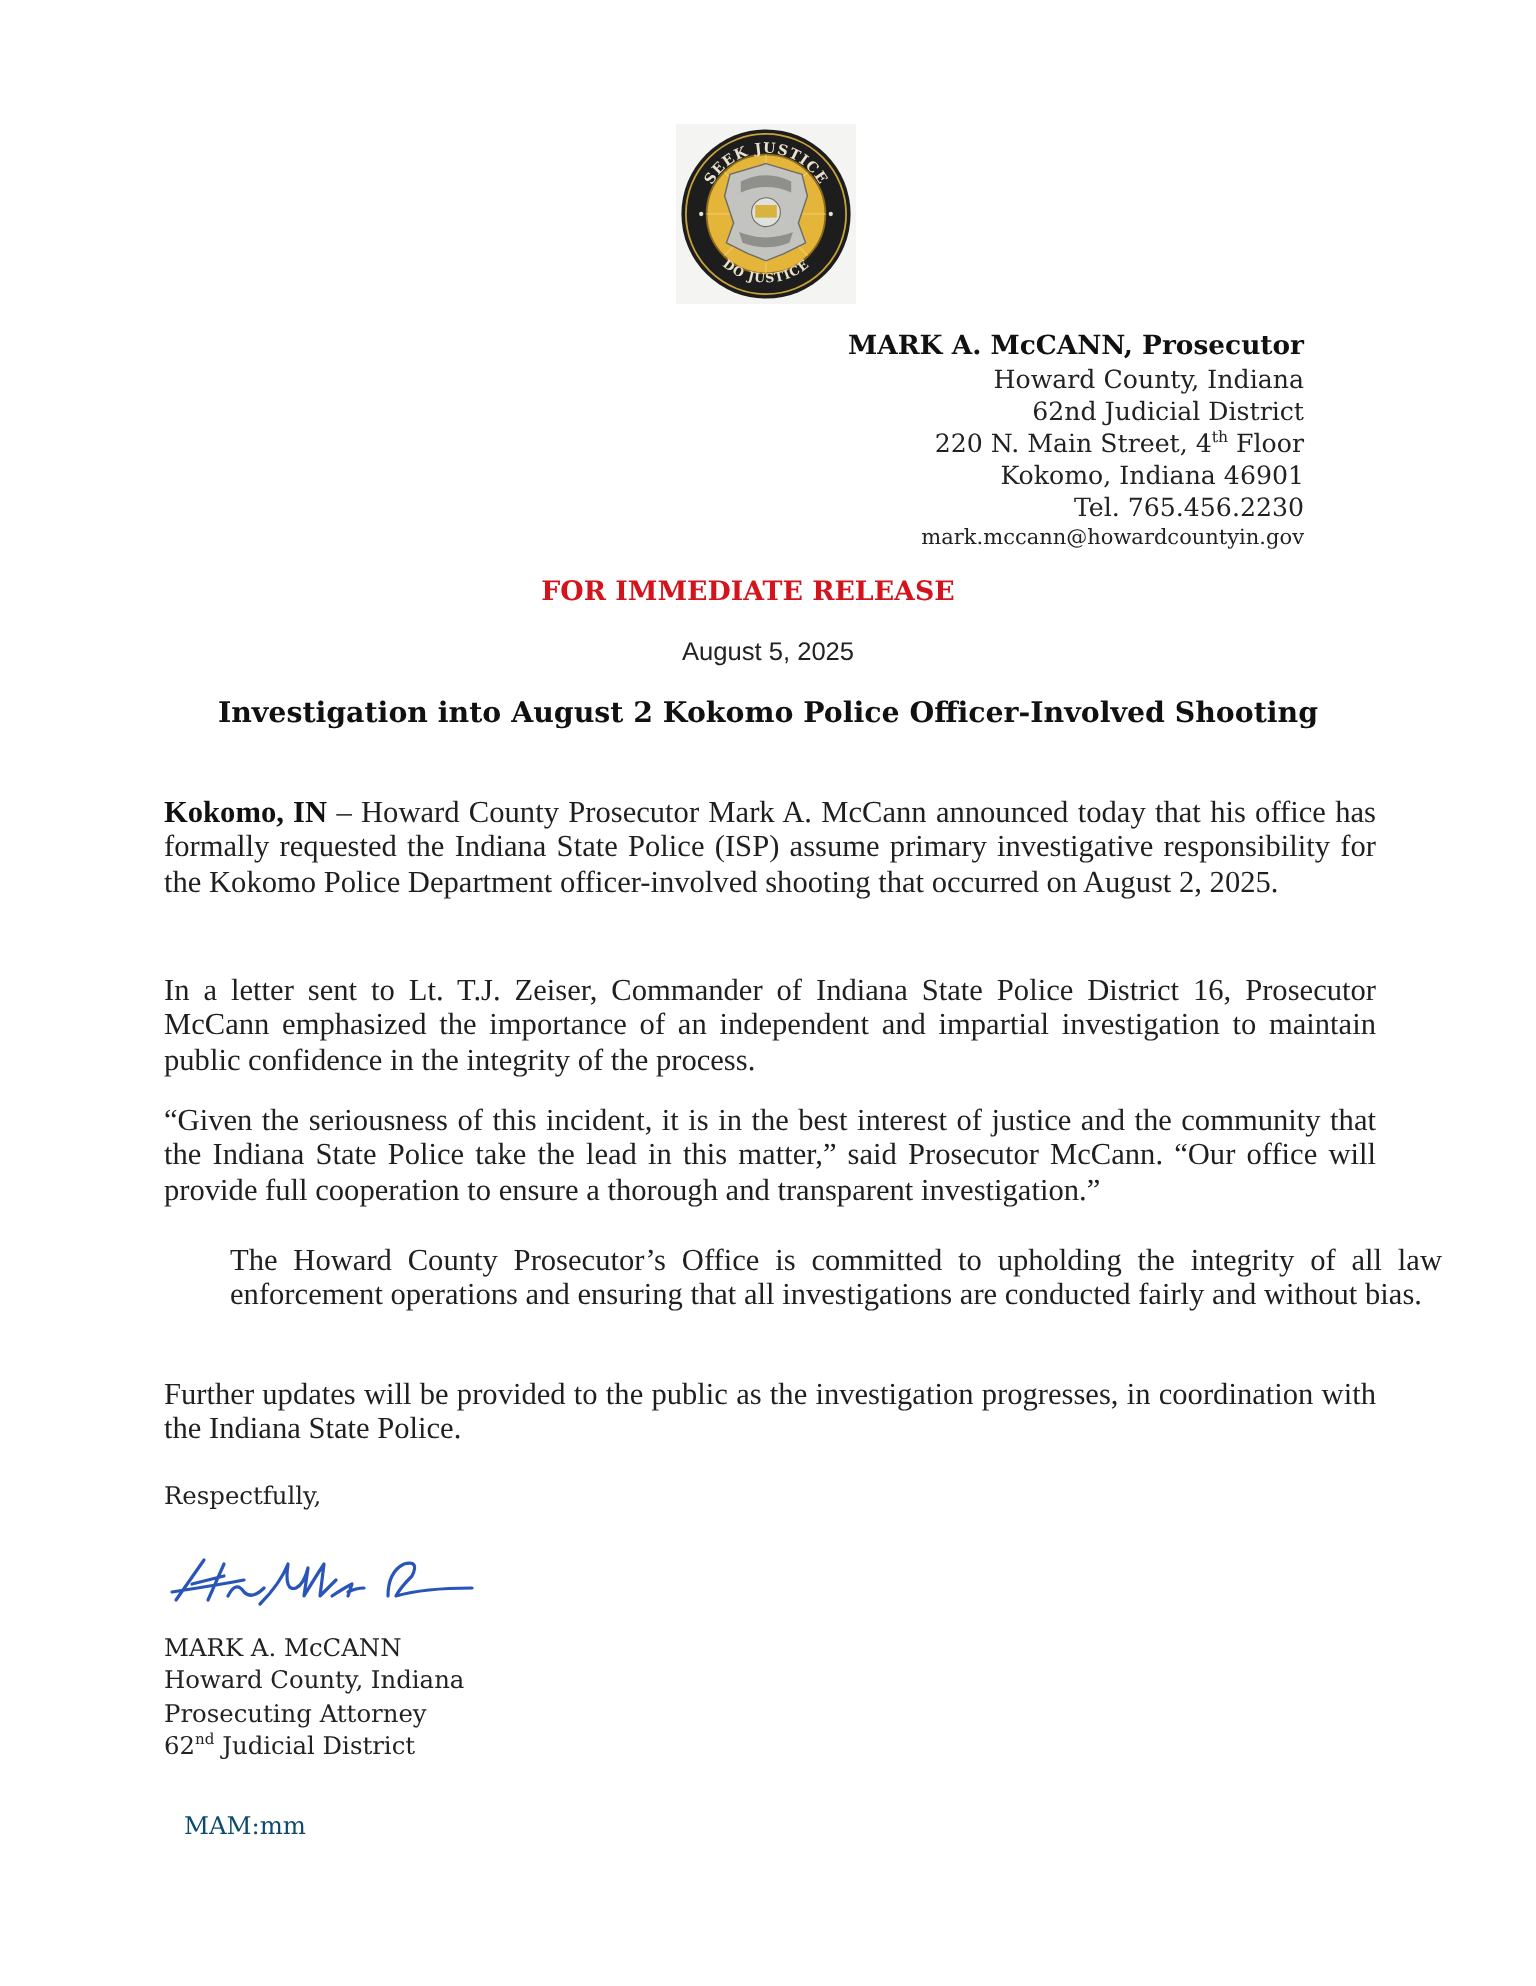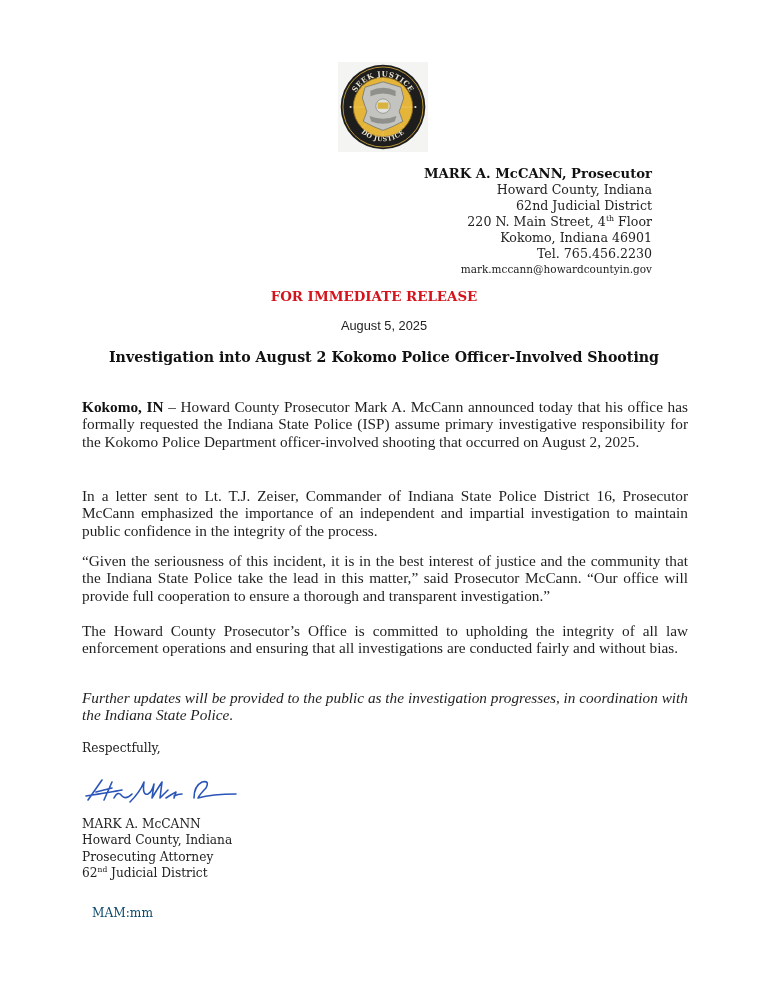--- a/index.html
+++ b/index.html
@@ -16,22 +16,22 @@
 
   .release { position: absolute; left: 0; top: 288px; width: 748px; text-align: center; font-family: "DejaVu Serif", serif; font-weight: bold; font-size: 13.4px; color: #d3141c; }
   .date { position: absolute; left: 0; top: 318px; width: 768px; text-align: center; font-family: Liberation Sans, sans-serif; font-size: 12.8px; color: #222; }
   .headline { position: absolute; left: 90px; top: 348px; width: 588px; text-align: center; font-family: "DejaVu Serif", serif; font-weight: bold; font-size: 14.2px; line-height: 18px; color: #111; }
 
   .body { position: absolute; left: 82px; width: 606px; font-size: 15.3px; line-height: 17.3px; text-align: justify; color: #1f1f1f; }
   .body b { color: #111; }
   .p1 { top: 398px; font-family: "Liberation Serif", serif; }
   .p2 { top: 487px; }
   .p3 { top: 552px; }
-  .p4 { top: 622px; }
-  .p5 { top: 689px; font-style: italic; }
+  .p4 { top: 622px; margin-left: 33px; }
+  .p5 { top: 689px; }
 
   .closing { position: absolute; left: 82px; top: 741px; font-family: "DejaVu Serif", serif; font-size: 12.2px; color: #222; text-align: center; }
   .signature { position: absolute; left: 82px; top: 772px; width: 160px; height: 36px; }
   .sig-block { position: absolute; left: 82px; top: 816px; font-family: "DejaVu Serif", serif; font-size: 12.2px; line-height: 16.3px; color: #222; }
   .initials { position: absolute; left: 92px; top: 906px; font-family: "DejaVu Serif", serif; font-size: 12.2px; color: #0c4a6e; }
 </style>
 </head>
 <body>
 
 <div class="page">

